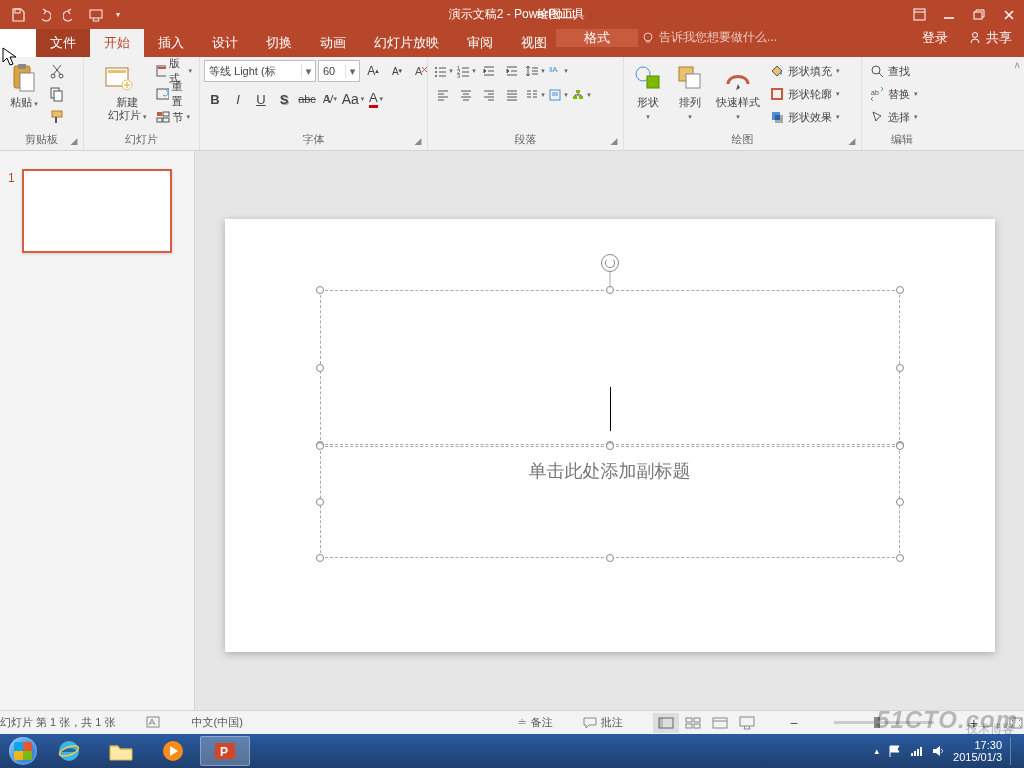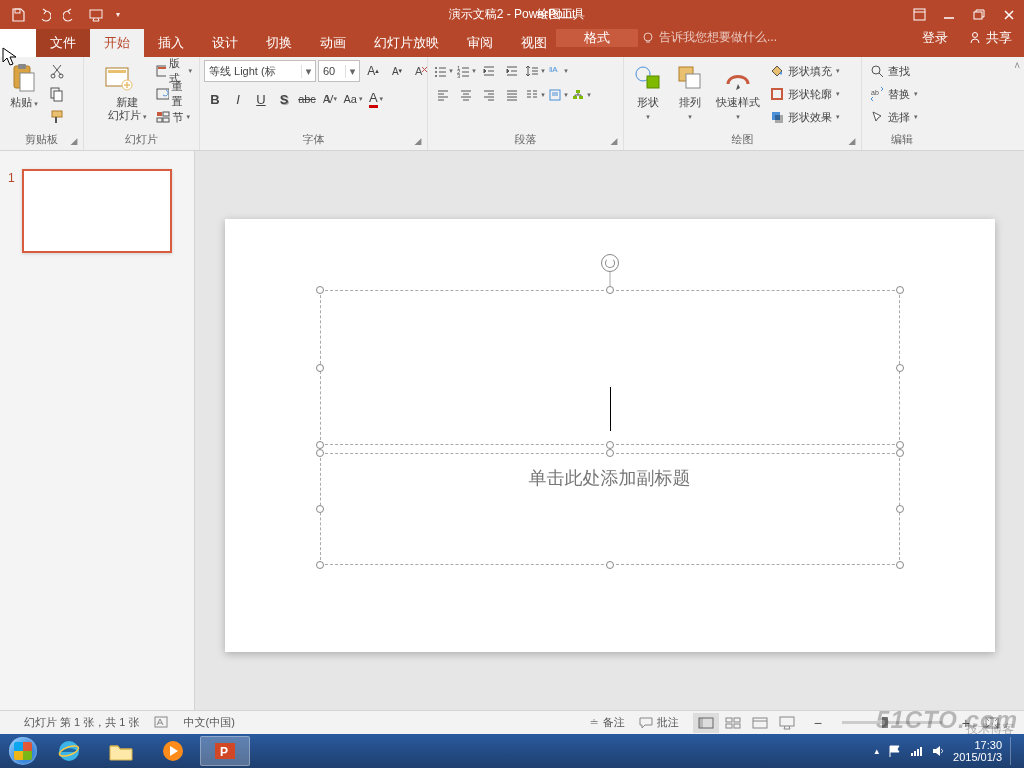--- a/index.html
+++ b/index.html
@@ -52,32 +52,32 @@
 .thumb-wrap { display: flex; align-items: flex-start; padding-left: 8px; }
 .thumb-num { font-size: 12px; color: #b7472a; width: 14px; padding-top: 2px; }
 .thumb { width: 150px; height: 84px; background: #fff; border: 2px solid #d85c3e; box-shadow: 0 1px 3px rgba(0,0,0,0.15); }
 .slide-area { flex: 1; display: flex; align-items: center; justify-content: center; position: relative; }
 .slide { width: 770px; height: 433px; background: #fff; box-shadow: 0 2px 8px rgba(0,0,0,0.25); position: relative; margin-top: 10px; }
 .rotate-handle { position: absolute; top: 35px; left: 50%; transform: translateX(-50%); width: 18px; height: 18px; border: 1.5px solid #888; border-radius: 50%; }
 .rotate-handle::before { content: ""; position: absolute; top: 3px; left: 3px; right: 3px; bottom: 3px; border: 1.5px solid #888; border-radius: 50%; border-top-color: transparent; }
 .rotate-stem { position: absolute; top: 53px; left: 50%; width: 1px; height: 18px; background: #aaa; transform: translateX(-50%); }
 .textbox { position: absolute; border: 1px dashed #aaa; }
 .title-box { left: 95px; top: 71px; width: 580px; height: 155px; }
-.subtitle-box { left: 95px; top: 234px; width: 580px; height: 112px; text-align: center; padding-top: 12px; font-size: 18px; color: #777; }
+.subtitle-box { left: 95px; top: 227px; width: 580px; height: 112px; text-align: center; padding-top: 12px; font-size: 18px; color: #777; }
 .sel-handle { position: absolute; width: 8px; height: 8px; background: #fff; border: 1px solid #888; border-radius: 50%; }
 .h-tl { left: -5px; top: -5px; } .h-tm { left: 50%; top: -5px; margin-left: -4px; } .h-tr { right: -5px; top: -5px; }
 .h-ml { left: -5px; top: 50%; margin-top: -4px; } .h-mr { right: -5px; top: 50%; margin-top: -4px; }
 .h-bl { left: -5px; bottom: -5px; } .h-bm { left: 50%; bottom: -5px; margin-left: -4px; } .h-br { right: -5px; bottom: -5px; }
 .cursor-line { position: absolute; left: 50%; top: 168px; width: 1px; height: 44px; background: #000; }
 .hscroll { position: absolute; bottom: 0; left: 195px; right: 0; height: 17px; background: #f0f0f0; border-top: 1px solid #ddd; display: flex; align-items: center; }
 .hscroll-track { flex: 1; margin: 0 16px; height: 10px; background: #e8e8e8; }
 .hscroll-arrow { width: 16px; text-align: center; color: #888; font-size: 9px; }
 
 
-.statusbar { height: 24px; background: #f3f3f3; border-top: 1px solid #d4d4d4; display: flex; align-items: center; font-size: 11px; color: #555; padding: 0 24px; gap: 14px; }
+.statusbar { height: 24px; background: #f3f3f3; border-top: 1px solid #d4d4d4; display: flex; align-items: center; font-size: 11px; color: #555; padding: 0 0; gap: 30px; }
 .status-spacer { flex: 1; }
 .status-item { display: flex; align-items: center; gap: 4px; }
 .view-btns { display: flex; gap: 1px; }
 .view-btn { width: 26px; height: 20px; display: flex; align-items: center; justify-content: center; color: #666; }
 .view-btn.active { background: #ddd; }
 .zoom-slider { width: 100px; height: 3px; background: #ccc; position: relative; margin: 0 6px; }
 .zoom-thumb { position: absolute; left: 40%; top: -4px; width: 6px; height: 11px; background: #888; }
 
 
 .taskbar { height: 34px; background: linear-gradient(to bottom, #2a5a9e 0%, #1e3f6f 100%); display: flex; align-items: center; padding: 0 4px; gap: 2px; position: relative; }
@@ -287,21 +287,21 @@
       </div>
       <div class="btn-row">
         <div class="icon-btn" style="font-weight:bold;">B</div>
         <div class="icon-btn" style="font-style:italic;">I</div>
         <div class="icon-btn" style="text-decoration:underline;">U</div>
         <div class="icon-btn" style="font-weight:bold;text-shadow:1px 1px #aaa;">S</div>
         <div class="icon-btn" style="text-decoration:line-through;font-size:11px;">abc</div>
         <div class="icon-btn dd-arrow" style="font-size:10px;">
             <span style="letter-spacing:-2px;">AV</span>
           </div>
-        <div class="icon-btn dd-arrow" style="font-size:11px;">Aa</div>
+        <div class="icon-btn dd-arrow" style="font-size:14px;">Aa</div>
         <div class="icon-btn dd-arrow">
             <span style="border-bottom:3px solid #c00;">A</span>
           </div>
       </div>
     </div>
     <div class="group-label">字体</div>
     <div class="group-launcher">◢</div>
   </div>
 
   <div class="group" style="width:196px;">

